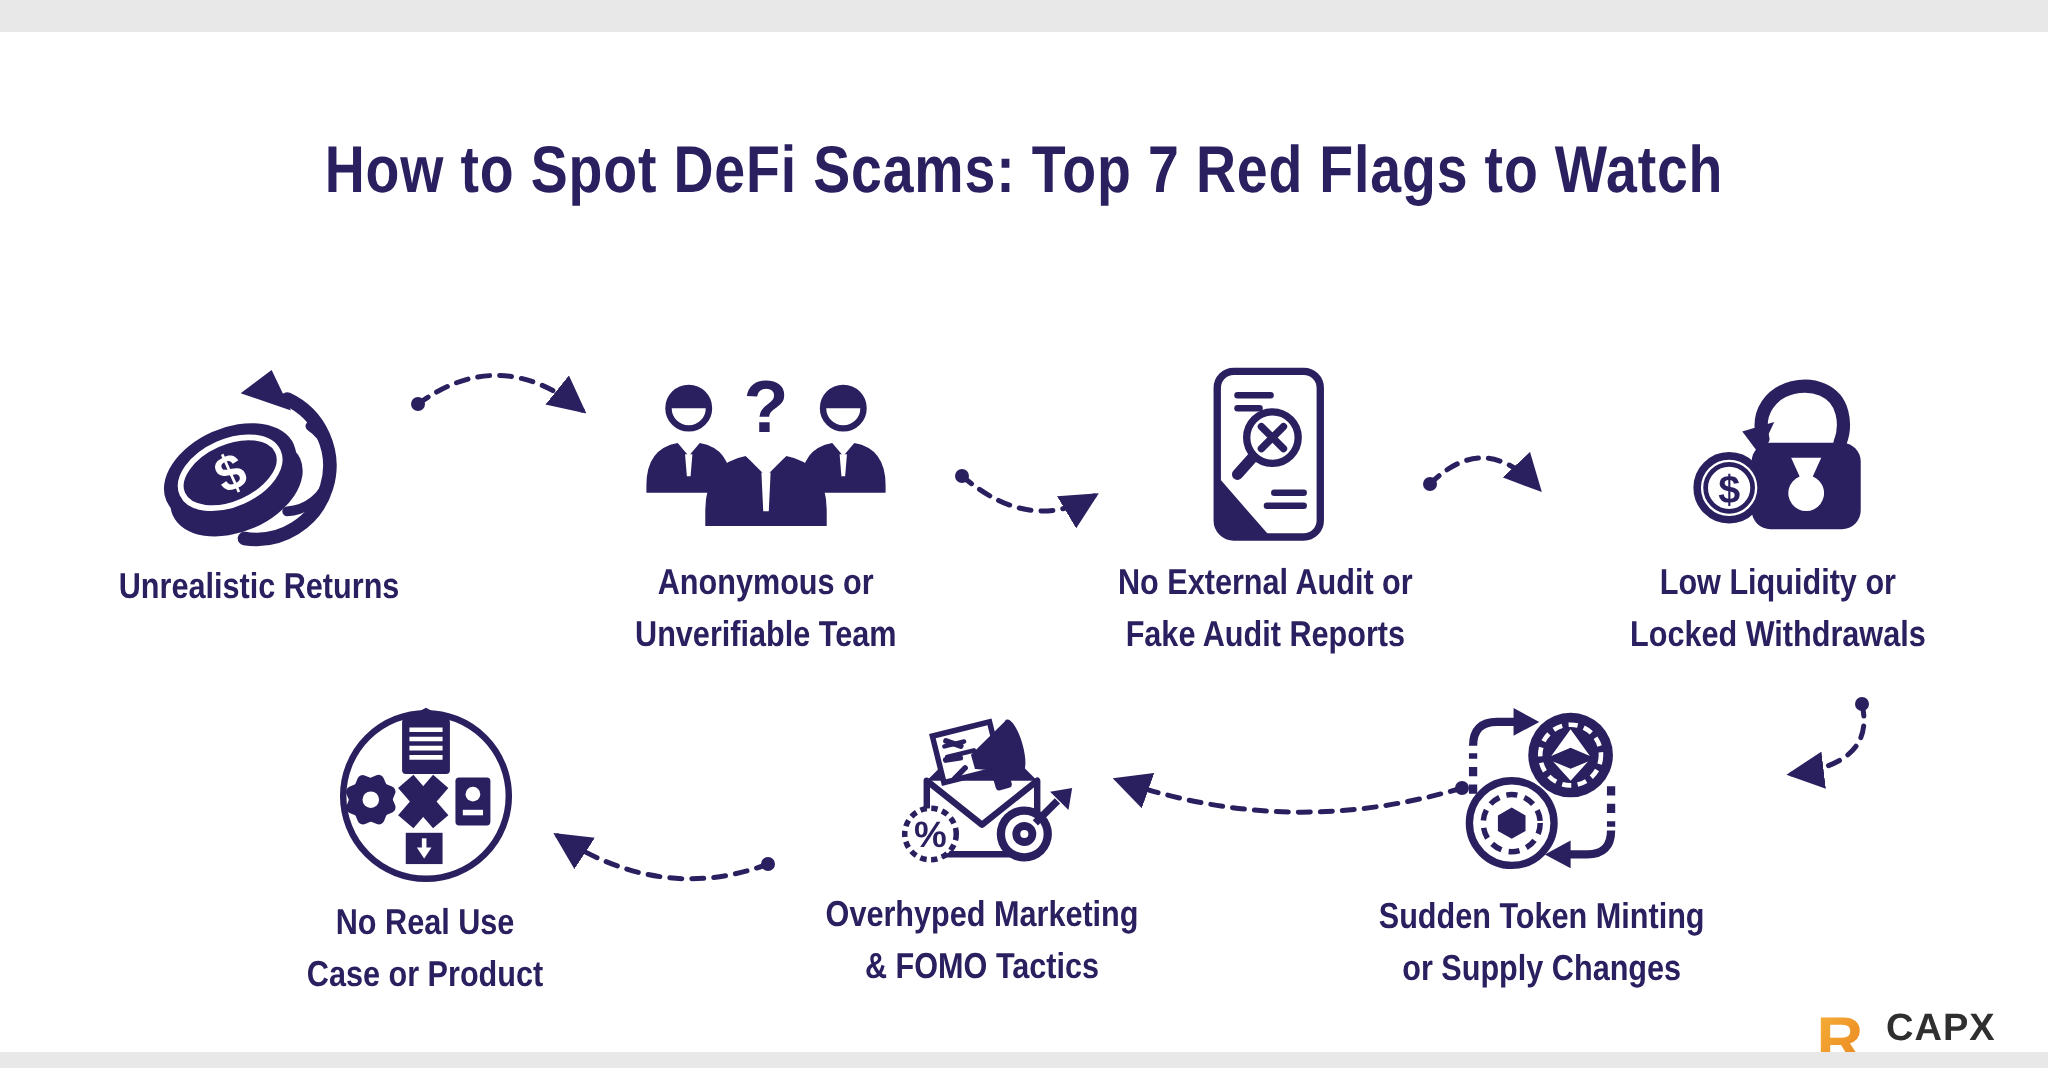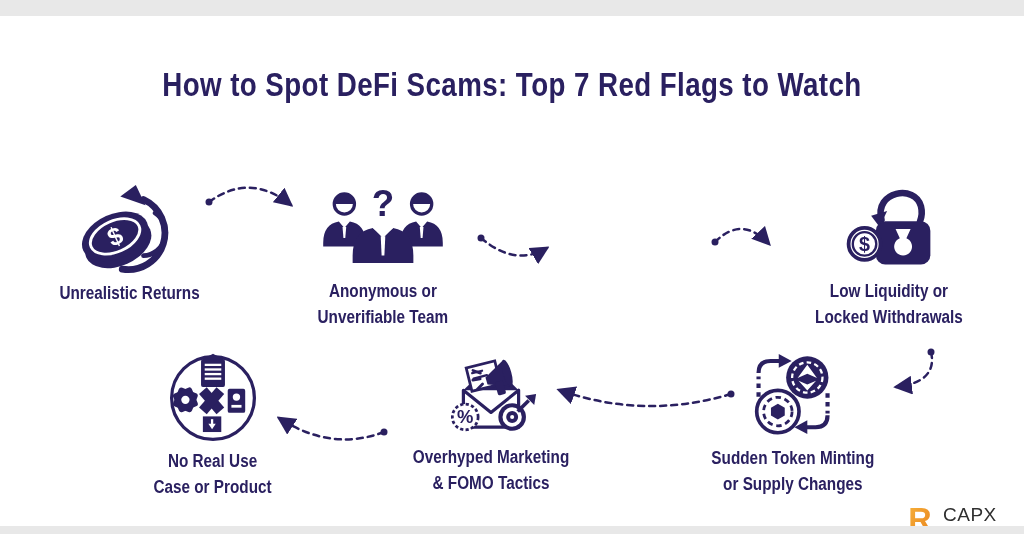--- a/index.html
+++ b/index.html
@@ -18,21 +18,21 @@
   .flag{position:absolute;width:230px;display:flex;flex-direction:column;align-items:center}
   .icon-wrap{display:flex;align-items:flex-end;justify-content:center}
   .flag-label{font-weight:bold;font-size:18px;line-height:26px;color:var(--ink);
     text-align:center;white-space:pre-line;transform:scaleX(.85);margin-top:4px}
   svg text{font-family:"Liberation Sans",sans-serif;font-weight:bold}
   .s{stroke:var(--ink)} .f{fill:var(--ink)} .wf{fill:#fff} .ws{stroke:#fff}
   .nf{fill:none}
   .dash{fill:none;stroke-width:2.5;stroke-dasharray:6 5;stroke-linecap:round}
   .logo{position:absolute;left:902px;top:486px;display:flex;align-items:center;gap:5px}
   .logo-textcol{display:flex;flex-direction:column}
-  .logo-brand{font-size:19px;font-weight:normal;color:var(--logo-text);letter-spacing:.5px;line-height:1}
+  .logo-brand{font-size:19px;font-weight:bold;color:var(--logo-text);letter-spacing:.5px;line-height:1}
   .logo-sub{font-size:8.5px;color:var(--logo-subtext);letter-spacing:2.3px;line-height:1;margin-top:3px}
 </style>
 </head>
 <body>
 
 <div class="canvas">
 
   <h1 class="title">How to Spot DeFi Scams: Top 7 Red Flags to Watch</h1>
 
   <svg class="connectors" width="1024" height="534" viewBox="0 0 1024 534">
@@ -98,20 +98,38 @@
         <text x="75" y="37" font-size="40" text-anchor="middle" class="f">?</text>
         <path d="M42,80 q0,-26 22,-30 l11,9 11,-9 q22,4 22,30 v8 h-66 z" class="f"></path>
         <path d="M64,50 L75,61 L86,50 L82,47 L75,54 L68,47 z" class="wf"></path>
         <polygon points="72.5,59 77.5,59 76.5,80 73.5,80" class="wf"></polygon>
       </svg>
     </div>
     <div class="flag-label">Anonymous or
 Unverifiable Team</div>
   </div>
 
+  <div class="flag" style="left:518px;top:166px">
+    <div class="icon-wrap" style="height:92px">
+      <svg width="82" height="92" viewBox="0 0 85 100">
+        <rect x="16" y="4" width="56" height="90" rx="9" class="wf s" stroke-width="4"></rect>
+        <polygon points="17,62 44,93 20,93 17,89" class="f"></polygon>
+        <line x1="27" y1="17" x2="45" y2="17" class="s" stroke-width="3.5" stroke-linecap="round"></line>
+        <line x1="27" y1="24" x2="39" y2="24" class="s" stroke-width="3.5" stroke-linecap="round"></line>
+        <line x1="47" y1="70" x2="63" y2="70" class="s" stroke-width="3.5" stroke-linecap="round"></line>
+        <line x1="43" y1="77" x2="63" y2="77" class="s" stroke-width="3.5" stroke-linecap="round"></line>
+        <circle cx="46" cy="40" r="14" class="wf s" stroke-width="4"></circle>
+        <line x1="40" y1="34" x2="52" y2="46" class="s" stroke-width="4" stroke-linecap="round"></line>
+        <line x1="52" y1="34" x2="40" y2="46" class="s" stroke-width="4" stroke-linecap="round"></line>
+        <line x1="35" y1="51" x2="27" y2="60" class="s" stroke-width="6" stroke-linecap="round"></line>
+      </svg>
+    </div>
+    <div class="flag-label">No External Audit or
+Fake Audit Reports</div>
+  </div>
 
   <div class="flag" style="left:774px;top:164px">
     <div class="icon-wrap" style="height:94px">
       <svg width="100" height="94" viewBox="0 0 100 100">
         <path d="M42,42 C34,12 78,4 84,28 C85.5,34 85,39 83,44" class="s nf" stroke-width="7" stroke-linecap="round"></path>
         <polygon points="31,38 48,33 40,50" class="f"></polygon>
         <rect x="36" y="44" width="58" height="46" rx="10" class="f"></rect>
         <path d="M57,52 h16 l-4.5,10 a9.5,9.5 0 1 1 -7,0 z" class="wf"></path>
         <circle cx="24" cy="68" r="17" class="wf s" stroke-width="4"></circle>
         <circle cx="24" cy="68" r="12.5" class="nf s" stroke-width="2.5"></circle>
@@ -175,21 +193,21 @@
         <circle cx="73" cy="75" r="6.5" class="f"></circle>
         <circle cx="73" cy="75" r="2.2" class="wf"></circle>
         <line x1="79" y1="69" x2="91" y2="57" class="s" stroke-width="4"></line>
         <polygon points="87,52 97,62 99,50" class="f"></polygon>
       </svg>
     </div>
     <div class="flag-label">Overhyped Marketing
 &amp; FOMO Tactics</div>
   </div>
 
-  <div class="flag" style="left:678px;top:333px">
+  <div class="flag" style="left:656px;top:333px">
     <div class="icon-wrap" style="height:92px">
       <svg width="95" height="92" viewBox="0 0 100 100">
         <path d="M12,52 L12,30" class="s nf" stroke-width="4.5" stroke-dasharray="5 4.5"></path>
         <path d="M12,26 Q12,13 25,13 L35,13" class="s nf" stroke-width="4.5"></path>
         <polygon points="34,5.5 48,13 34,20.5" class="f"></polygon>
         <path d="M87,48 L87,70" class="s nf" stroke-width="4.5" stroke-dasharray="5 4.5"></path>
         <path d="M87,72 Q87,85 74,85 L64,85" class="s nf" stroke-width="4.5"></path>
         <polygon points="65,77.5 51,85 65,92.5" class="f"></polygon>
         <circle cx="65" cy="31" r="23" class="f"></circle>
         <circle cx="65" cy="31" r="16.5" class="nf ws" stroke-width="2.5" stroke-dasharray="5 3.5"></circle>

